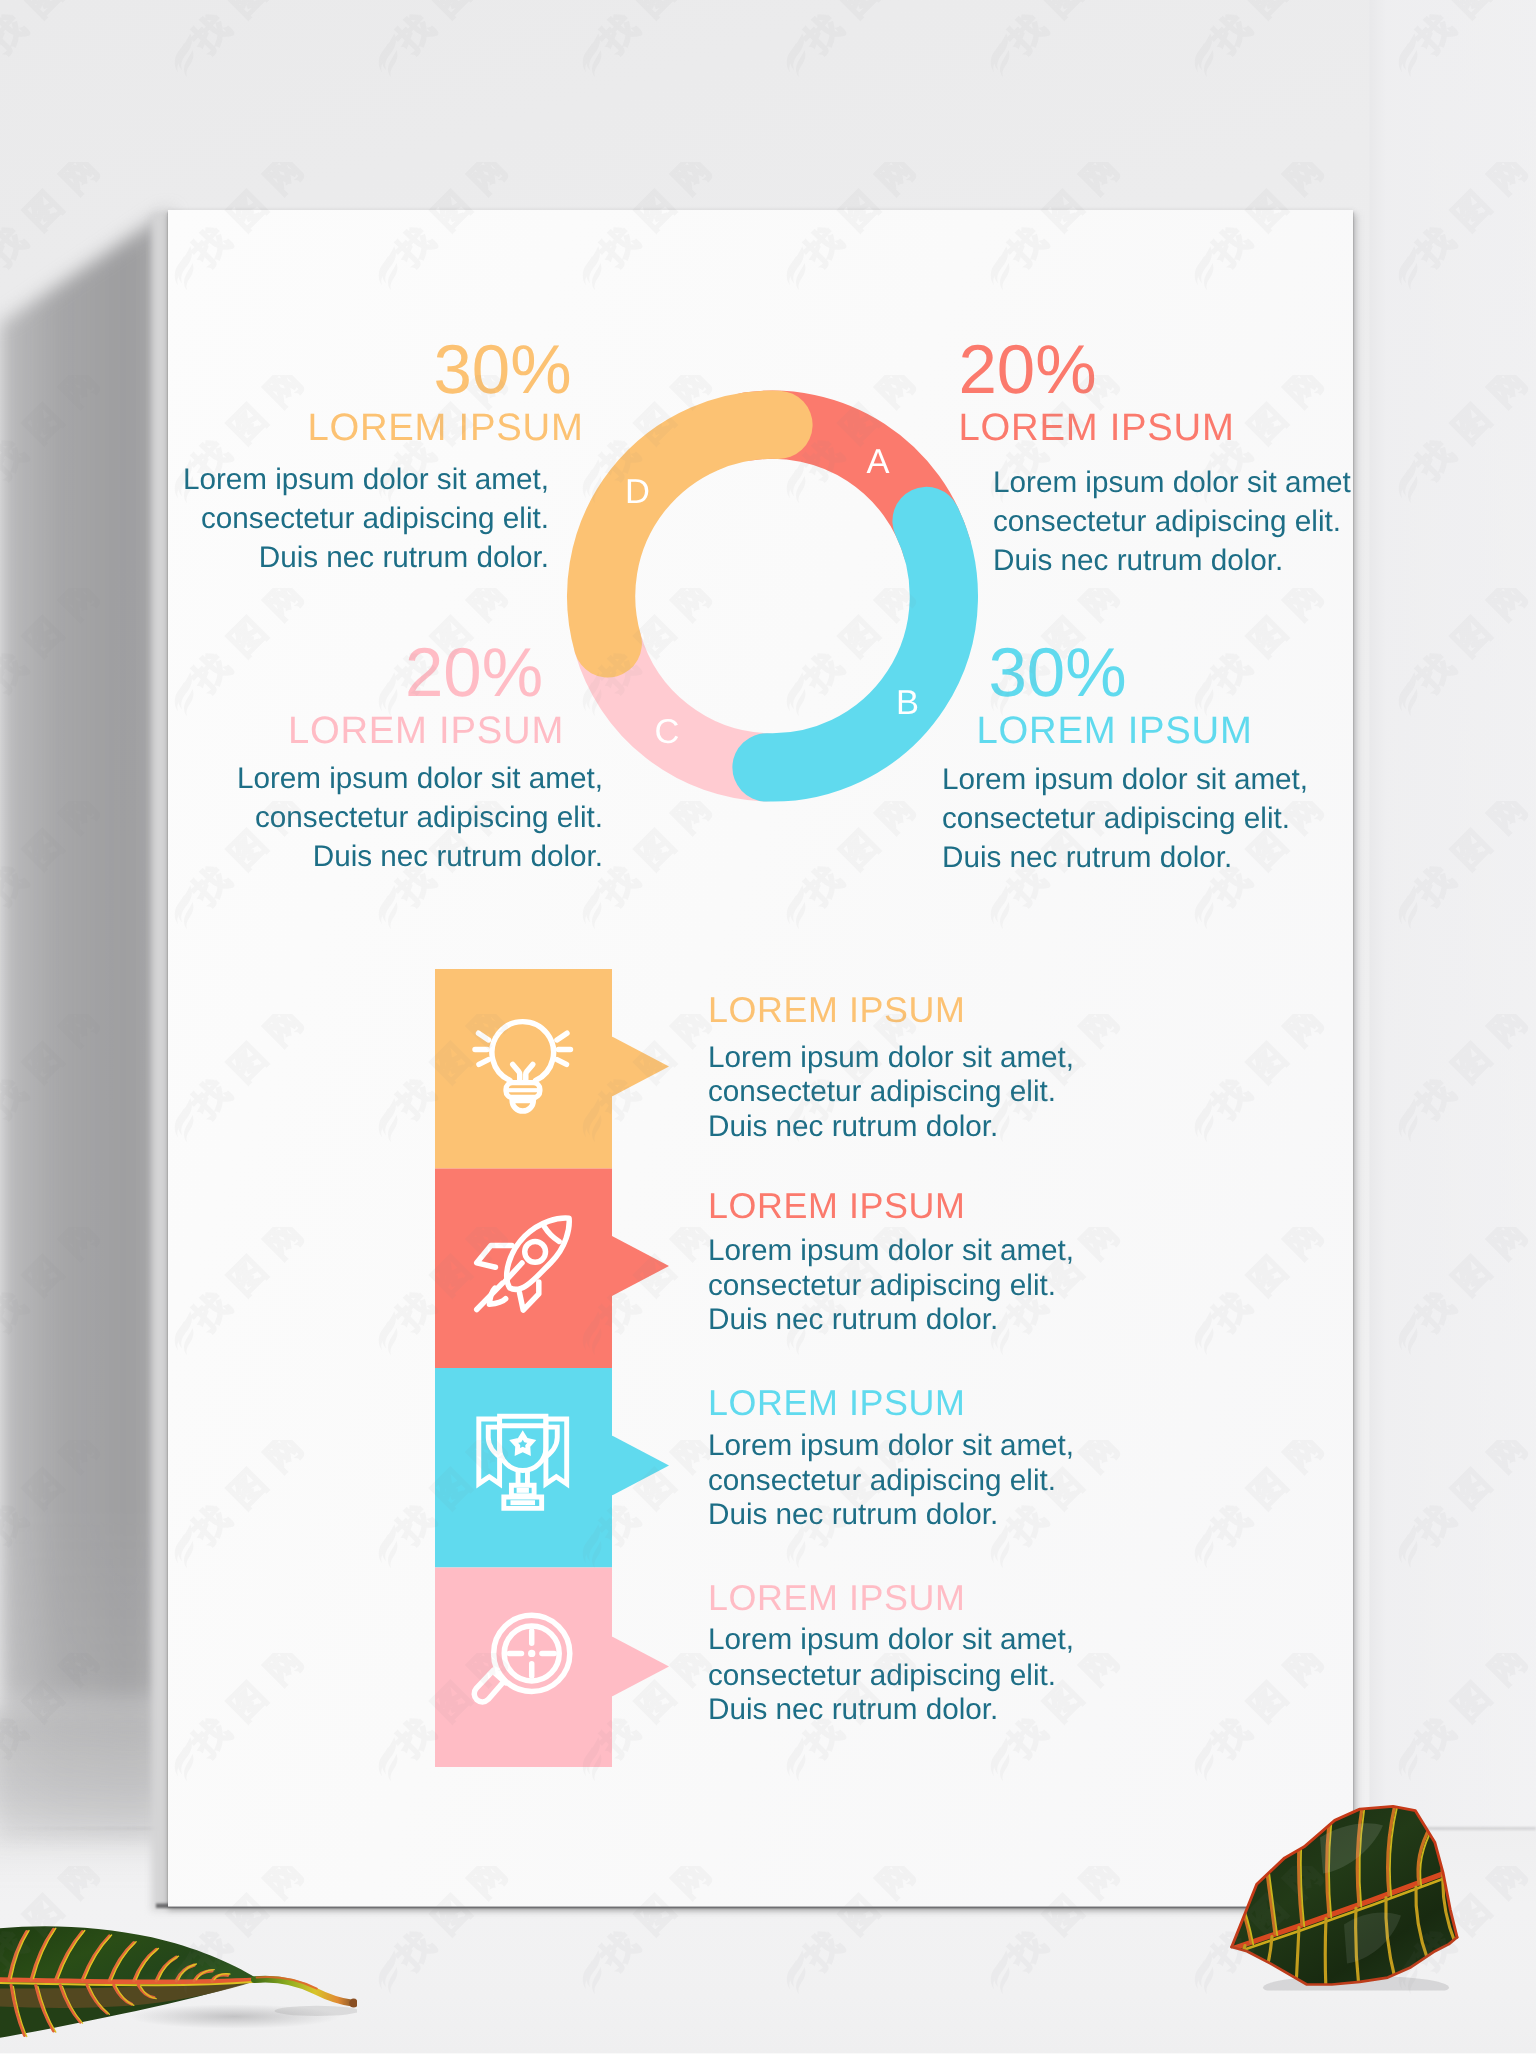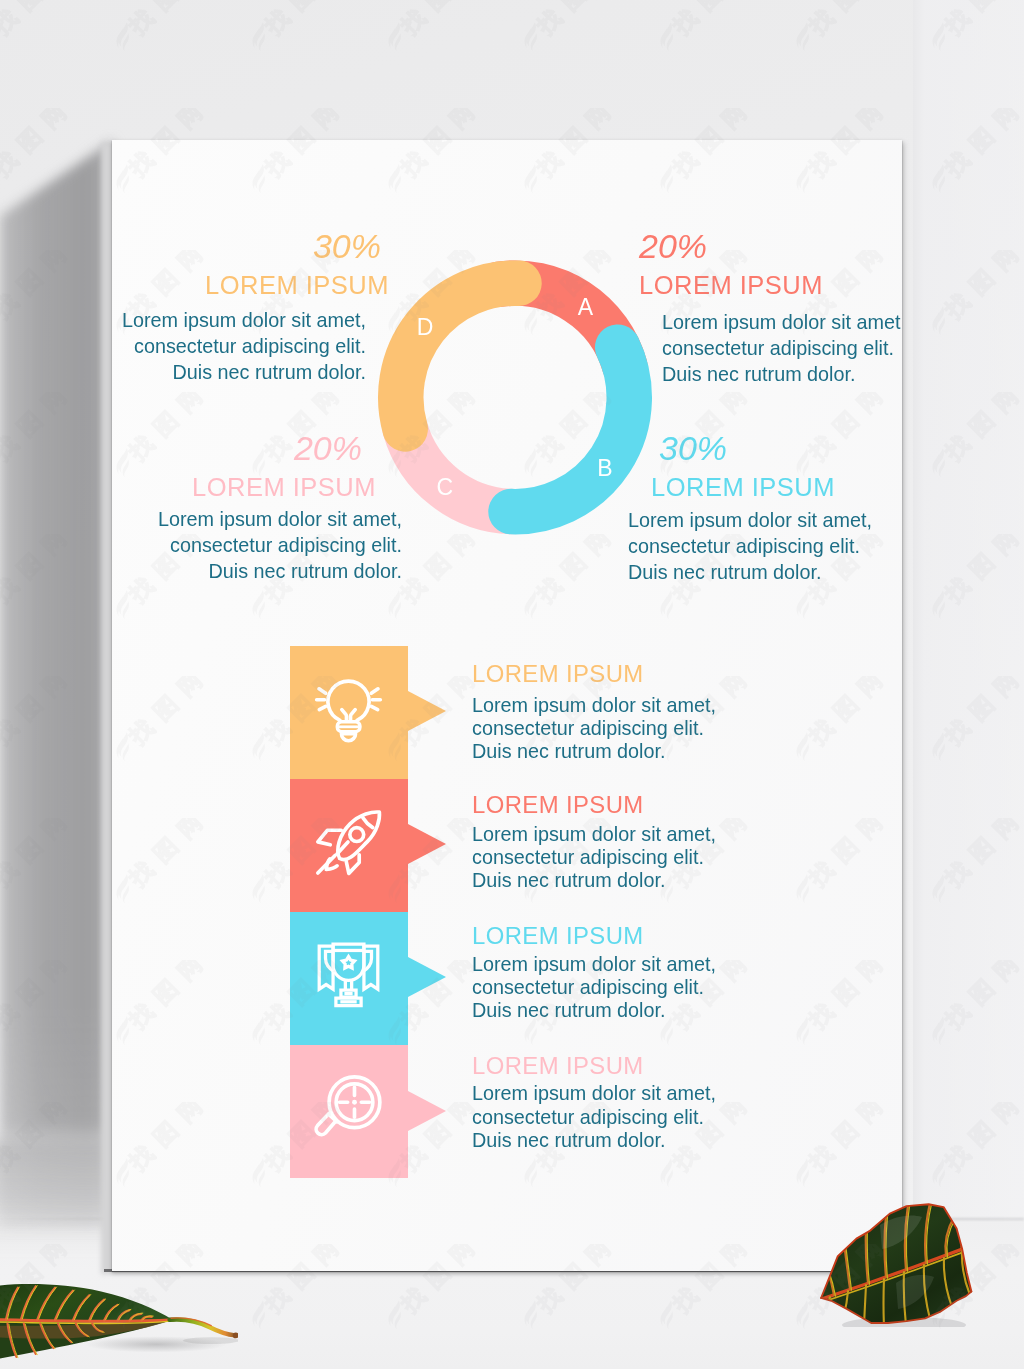--- a/index.html
+++ b/index.html
@@ -43,21 +43,21 @@
         box-shadow:0 2px 4px rgba(80,80,82,0.40), 0 1px 1px rgba(60,60,62,0.55);}
   #posterinner{position:relative;width:790px;height:1131px;overflow:hidden;}
 
   
   #donut{position:absolute;left:0;top:0;width:790px;height:1131px;}
   .dlabel{fill:#ffffff;font-family:"Liberation Sans",sans-serif;font-size:23px;
           text-anchor:middle;dominant-baseline:central;font-weight:400;}
 
   
   .callout{position:absolute;}
-  .co-pct{font-size:34px;line-height:46px;font-weight:400;letter-spacing:0px;font-style:italic;}
+  .co-pct{font-size:46px;line-height:46px;font-weight:400;letter-spacing:0px;}
   .co-head{font-size:25.5px;line-height:25.5px;font-weight:400;letter-spacing:0.5px;}
   .co-body{font-size:19.8px;line-height:26px;color:#1d6e86;white-space:nowrap;}
   .co-head{margin-top:2px;}
   .co-body{margin-top:13px;}
   
   .co-tl,.co-bl{text-align:right;}
   .co-tl .co-pct,.co-tl .co-head,.co-tl .co-body,
   .co-bl .co-pct,.co-bl .co-head,.co-bl .co-body{position:absolute;right:0;white-space:nowrap;}
   .co-tr .co-pct,.co-tr .co-head,.co-tr .co-body,
   .co-br .co-pct,.co-br .co-head,.co-br .co-body{position:absolute;left:0;white-space:nowrap;}

